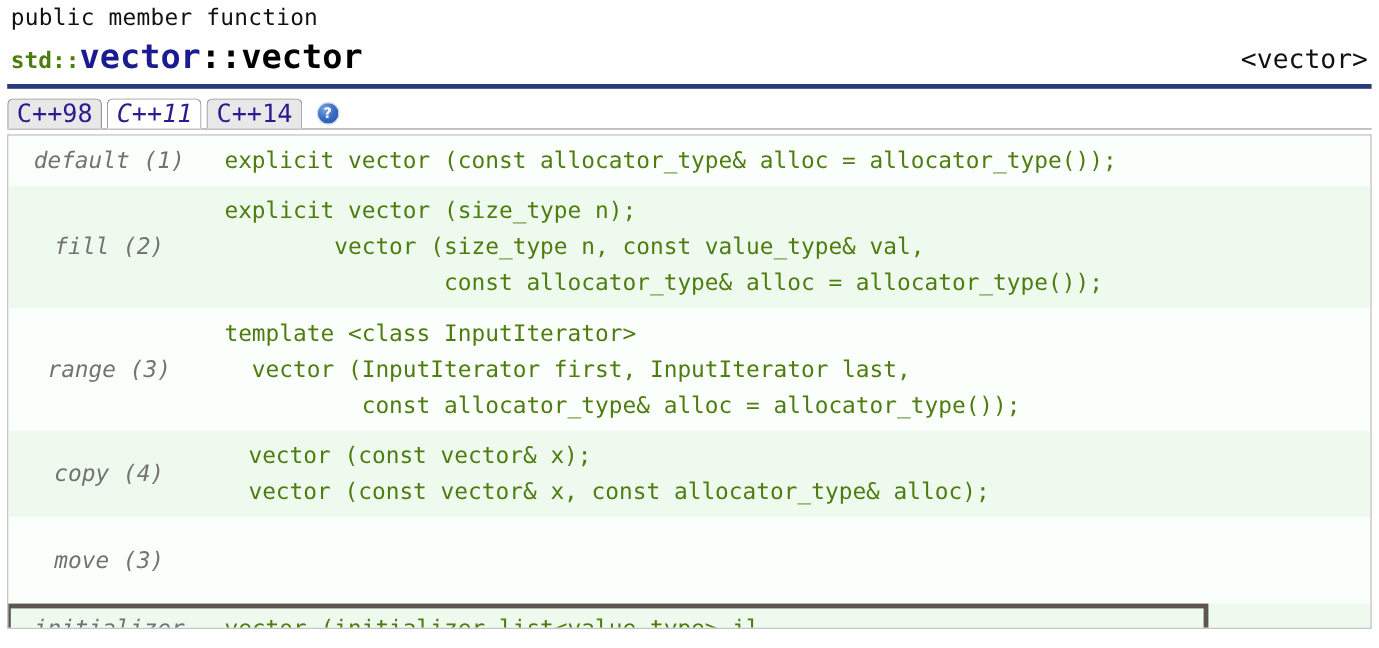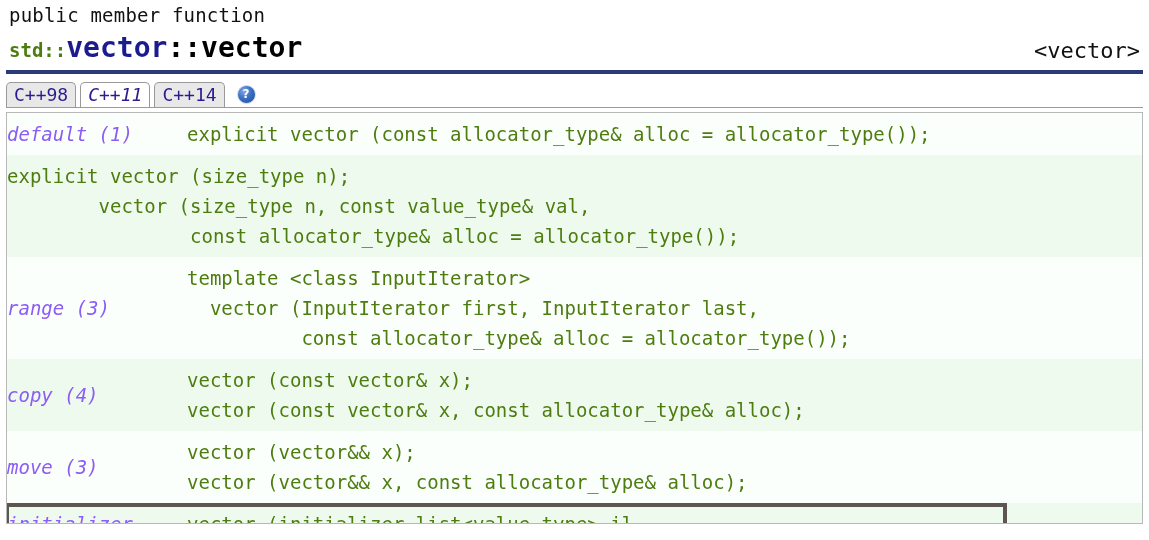--- a/index.html
+++ b/index.html
@@ -83,21 +83,21 @@
     display: flex;
     align-items: flex-end;
     gap: 4px;
     height: 30px;
     padding-top: 3px;
     border-bottom: 1px solid #9a9a9a;
     margin-bottom: 4px;
   }
   .tab {
     font-family: "DejaVu Sans Mono", "Liberation Mono", monospace;
-    font-size: 18px;
+    font-size: 21px;
     color: #2a1b8f;
     background: #e8e8e8;
     border: 1px solid #9a9a9a;
     border-bottom: none;
     border-radius: 5px 5px 0 0;
     padding: 1px 7px 2px 7px;
     line-height: 22px;
     height: 25px;
     box-sizing: border-box;
     cursor: pointer;
@@ -144,27 +144,27 @@
     box-sizing: border-box;
     border-bottom: 1px dotted #cfe3cf;
   }
   .row:last-child { border-bottom: none; }
   .row.alt { background: #eefaee; }
   .row.plain { background: #fbfffb; }
 
   .row-label {
     flex: 0 0 180px;
     width: 180px;
-    text-align: left;
+    text-align: center;
     padding-right: 12px;
     box-sizing: border-box;
     font-family: "DejaVu Sans Mono", "Liberation Mono", monospace;
     font-size: 19px;
     font-style: italic;
-    color: #8b5cf6;
+    color: #737373;
     line-height: 30px;
     white-space: pre-line;
   }
 
   .row-code {
     flex: 1 1 auto;
     font-family: "DejaVu Sans Mono", "Liberation Mono", monospace;
     font-size: 19px;
     color: #4d7c0f;
     line-height: 30px;
@@ -212,48 +212,47 @@
 
     <div class="row-wrap">
       <div class="row plain" style="height: 42px;">
         <div class="row-label">default (1)</div>
         <div class="row-code">explicit vector (const allocator_type&amp; alloc = allocator_type());</div>
       </div>
     </div>
 
     <div class="row-wrap">
       <div class="row alt" style="height: 102px;">
+        <div class="row-label">fill (2)</div>
         <div class="row-code">explicit vector (size_type n);
         vector (size_type n, const value_type&amp; val,
                 const allocator_type&amp; alloc = allocator_type());</div>
       </div>
     </div>
 
     <div class="row-wrap">
       <div class="row plain" style="height: 102px;">
         <div class="row-label">range (3)</div>
         <div class="row-code">template &lt;class InputIterator&gt;
   vector (InputIterator first, InputIterator last,
           const allocator_type&amp; alloc = allocator_type());</div>
       </div>
     </div>
 
     <div class="row-wrap">
-      <div class="row alt" style="height: 72px;">
+      <div class="row alt" style="height: 72px; gap: 20px;">
         <div class="row-label">copy (4)</div>
         <div class="row-code">vector (const vector&amp; x);
 vector (const vector&amp; x, const allocator_type&amp; alloc);</div>
       </div>
     </div>
 
     <div class="row-wrap">
       <div class="row plain" style="height: 72px;">
         <div class="row-label">move (3)</div>
-        <div class="row-code">vector (vector&amp;&amp; x);
-vector (vector&amp;&amp; x, const allocator_type&amp; alloc);</div>
       </div>
     </div>
 
     <div class="row-wrap">
       <div class="row alt" style="height: 72px;">
         <div class="row-label">initializer
 list (6)</div>
         <div class="row-code">vector (initializer_list&lt;value_type&gt; il,
         const allocator_type&amp; alloc = allocator_type());</div>
       </div>

